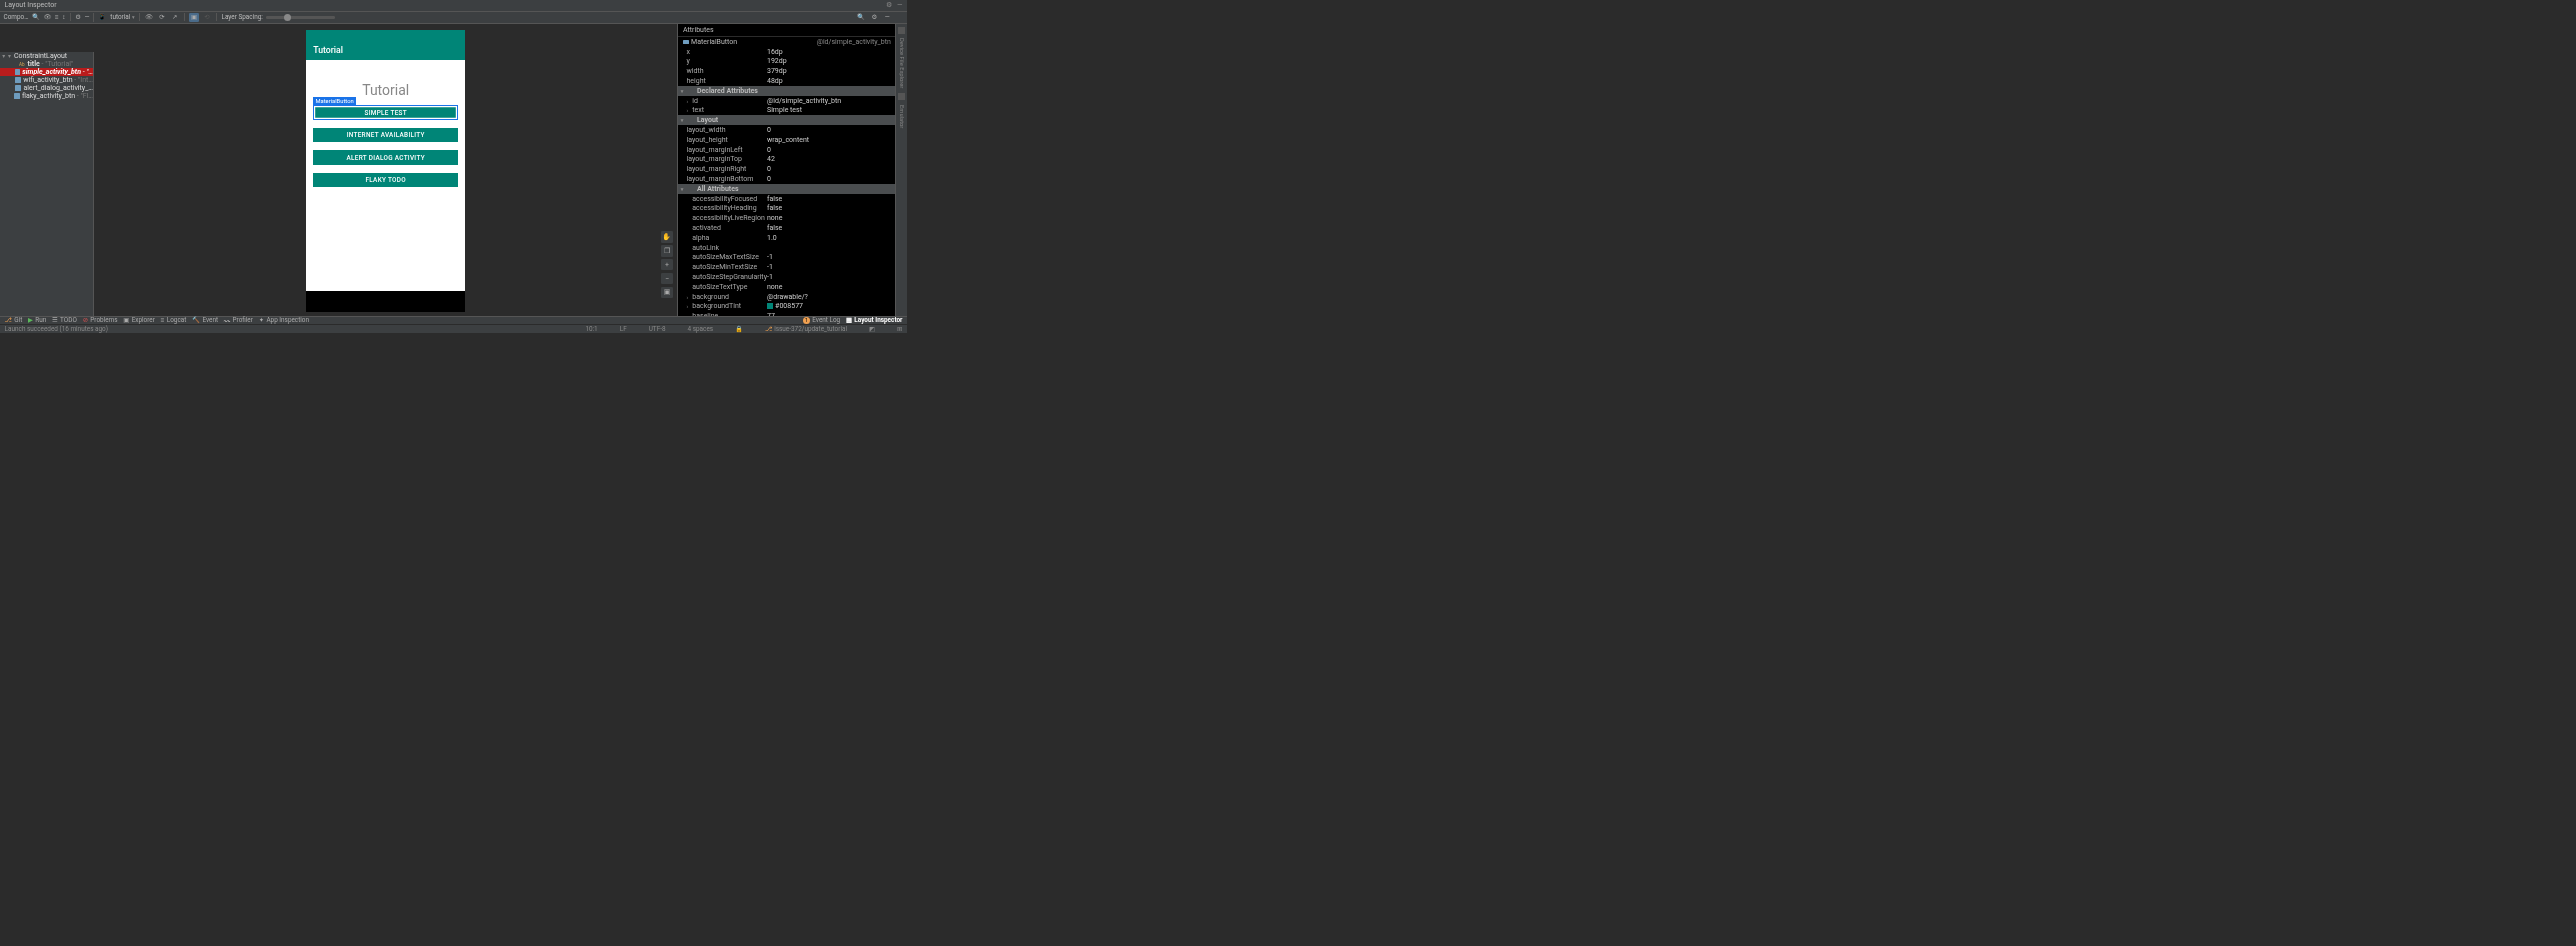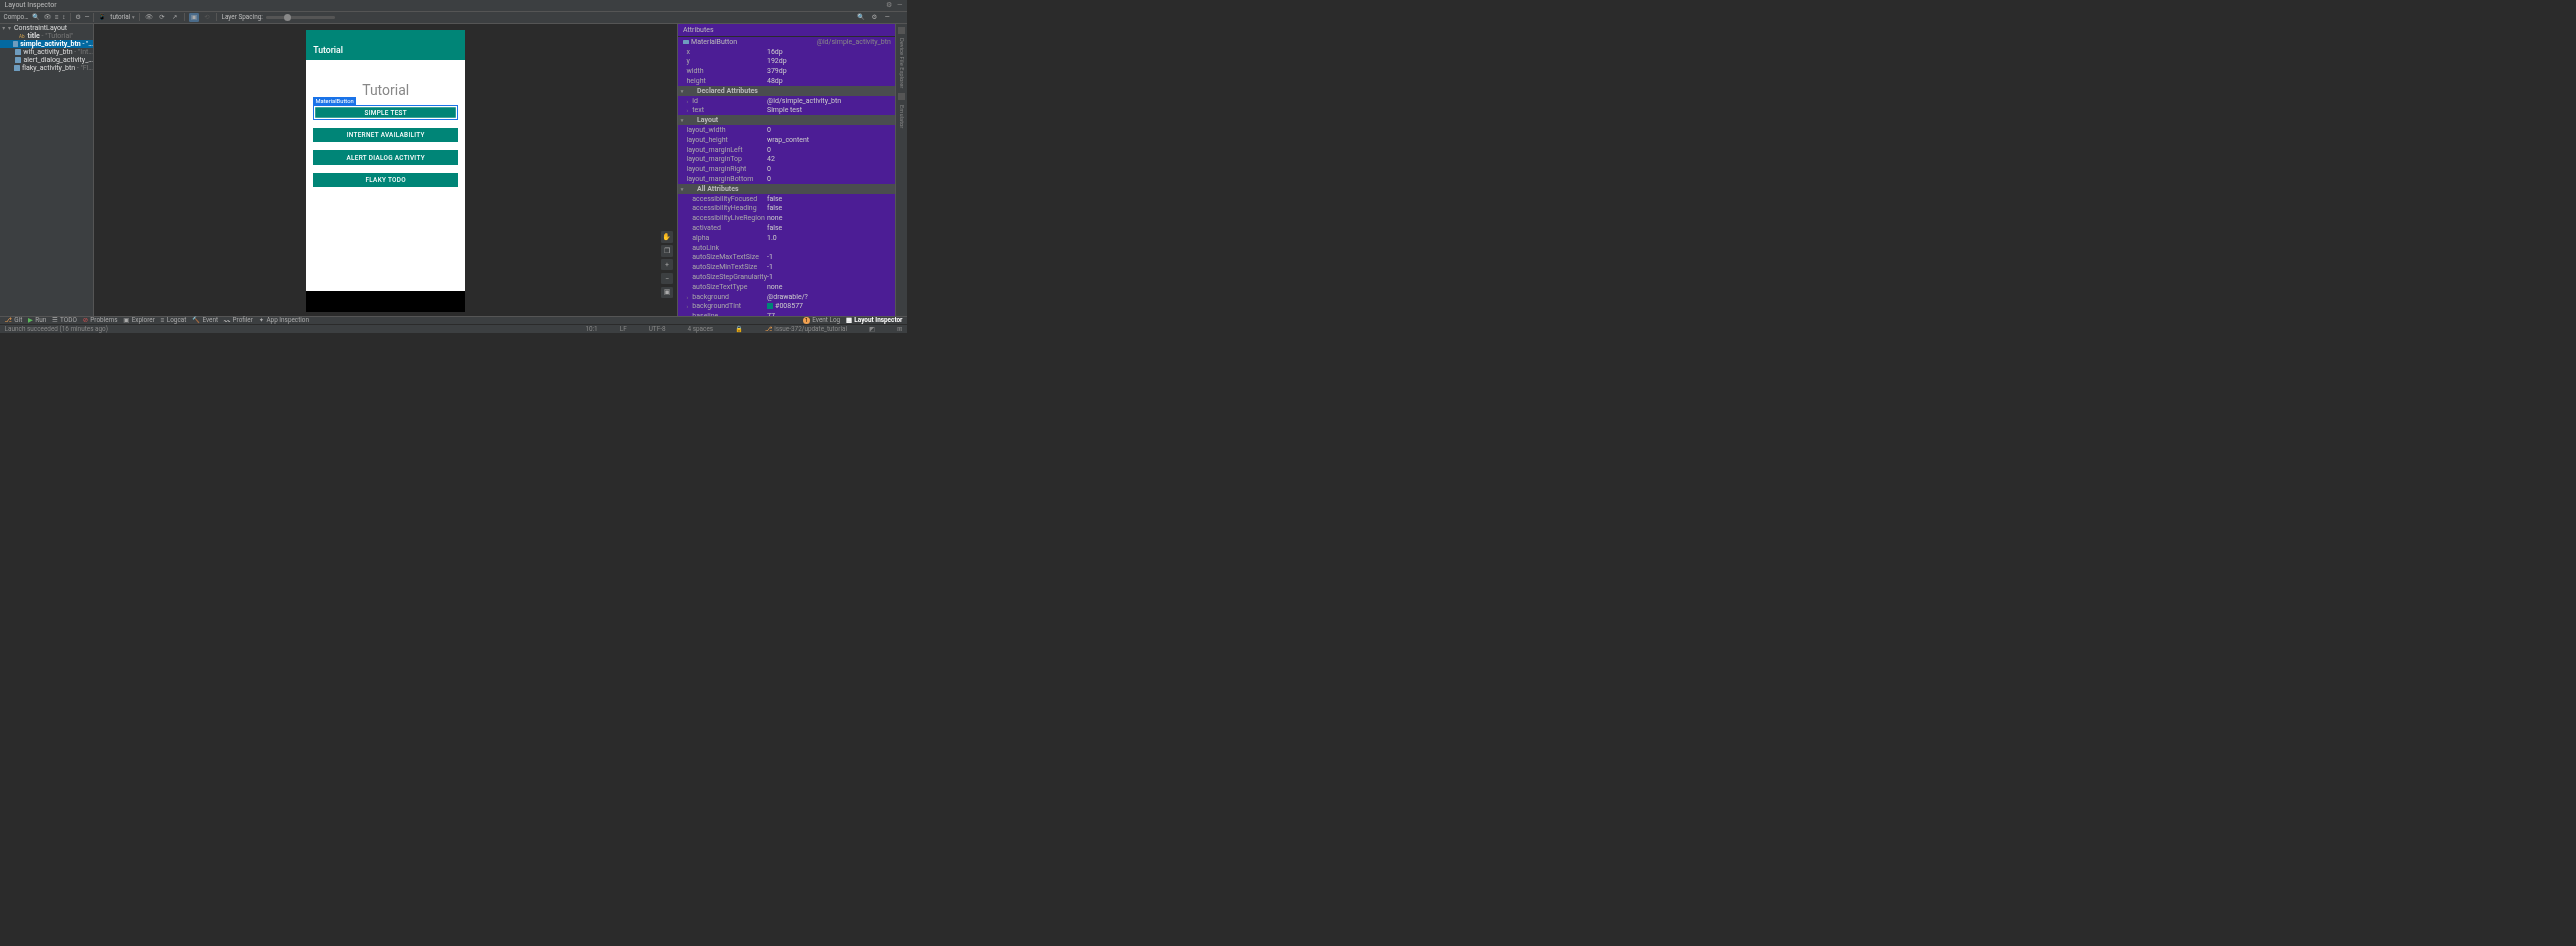--- a/index.html
+++ b/index.html
@@ -17,48 +17,48 @@
   .toolbar-mid { display: flex; align-items: center; gap: 3.5px; padding: 0 3.5px; flex: 1; }
   .toolbar-right { display: flex; align-items: center; gap: 3.5px; padding: 0 3.5px; }
   .icon-btn { width: 9.3px; height: 9.3px; display: inline-flex; align-items: center; justify-content: center; color: #aaa; cursor: pointer; }
   .icon-btn.active { background: #4a6b8a; border-radius: 1.2px; }
   .sep { width: 0.6px; height: 8px; background: #555; margin: 0 1.2px; }
   .slider { width: 69px; height: 2.3px; background: #555; position: relative; border-radius: 1.2px; }
   .slider .thumb { width: 7px; height: 7px; background: #888; border-radius: 50%; position: absolute; top: -2.3px; left: 17.4px; }
 
   
   .main { flex: 1; display: flex; min-height: 0; }
-  .tree { width: 94px; background: #3c3f41; border-right: 0.6px solid #555; font-size: 7px; overflow: hidden; }
+  .tree { width: 94px; background: #3c3f41; border-right: 0.6px solid #555; font-size: 7px; overflow: hidden; margin-top: 28px; }
   .tree-row { display: flex; align-items: center; height: 8px; padding-left: 2.3px; white-space: nowrap; overflow: hidden; }
   .tree-row .indent2 { width: 16px; display: inline-block; }
   .tree-row .arrow { color: #888; font-size: 5.8px; width: 5.8px; display: inline-block; }
   .tree-row .ic { width: 7px; height: 5.8px; background: #6e9cbe; display: inline-block; margin-right: 2.3px; border-radius: 0.6px; }
   .tree-row .ic-txt { width: 7px; height: 5.8px; display: inline-flex; align-items: center; justify-content: center; font-size: 4.6px; color: #d0a050; margin-right: 2.3px; }
   .tree-row .name { color: #ddd; }
   .tree-row .name.b { font-weight: bold; }
   .tree-row .suffix { color: #777; margin-left: 1.7px; }
-  .tree-row.selected { background: #0369a1; }
+  .tree-row.selected { background: #b91c1c; font-style: italic; }
   .tree-row.selected .name, .tree-row.selected .suffix { color: #fff; }
 
   .canvas { flex: 1; background: #2b2b2b; display: flex; justify-content: center; padding-top: 5.8px; position: relative; }
   .device { width: 159px; height: 282px; background: #000; position: relative; }
   .device .statusbar { background: #008577; height: 9.3px; }
   .device .appbar { background: #008577; height: 21px; display: flex; align-items: center; padding-left: 7px; color: #fff; font-size: 8.7px; font-weight: 500; }
   .device .content { background: #fff; height: 231px; padding-top: 22px; display: flex; flex-direction: column; align-items: center; }
   .device .content .heading { font-size: 14px; color: #888; margin-bottom: 7px; }
   .device .btn-wrap { position: relative; margin-bottom: 8px; }
   .device .btn { width: 145px; height: 14.5px; background: #008577; color: #fff; font-size: 6.4px; letter-spacing: 0.3px; display:flex; align-items:center; justify-content:center; font-weight: 500; }
   .device .btn.selected { border: 1.2px solid #1a73e8; box-shadow: 0 0 0 1.2px #fff inset; }
   .device .label-tag { position: absolute; top: -8px; left: 0; background: #1a73e8; color: #fff; font-size: 5.8px; padding: 0.6px 2.3px; }
 
   .canvas-tools { position: absolute; right: 4.6px; bottom: 17.4px; display: flex; flex-direction: column; gap: 2.3px; }
   .canvas-tools .tool { width: 11.6px; height: 11.6px; background: #3c3f41; color: #aaa; display:flex; align-items:center; justify-content:center; cursor:pointer; border-radius:1.2px; font-size:7px; }
 
   
-  .attrs { width: 218px; background: #4c1d95; border-left: 0.6px solid #555; display: flex; flex-direction: column; font-size: 7px; }
+  .attrs { width: 218px; background: #000000; border-left: 0.6px solid #555; display: flex; flex-direction: column; font-size: 7px; }
   .attrs-header { height: 12.7px; display: flex; align-items: center; padding: 0 4.6px; border-bottom: 0.6px solid #2b2b2b; }
   .attrs-header .title { flex: 1; color: #bbb; }
   .attrs-body { flex: 1; overflow-y: auto; }
   .attr-row { display: flex; align-items: center; height: 9.8px; padding-left: 4.6px; }
   .attr-row.header { background: #4a4d4f; font-weight: bold; padding-left: 2.3px; gap: 12px; }
   .attr-row.header .arrow { color: #888; font-size: 5.2px; margin-right: 1.7px; }
   .attr-row .key { flex: 0 0 84px; color: #aaa; padding-left: 3.5px; display: flex; align-items: center; gap: 1.2px; }
   .attr-row .key .arrow2 { color: #888; font-size: 5.2px; display: inline-block; width: 4.6px; }
   .attr-row .val { flex: 1; color: #ccc; display: flex; align-items: center; gap: 2.3px; }
   .attr-row.objrow .icobj { width: 5.8px; height: 4.6px; background: #6e9cbe; display:inline-block; border-radius:0.6px; margin-right:2.3px; }

